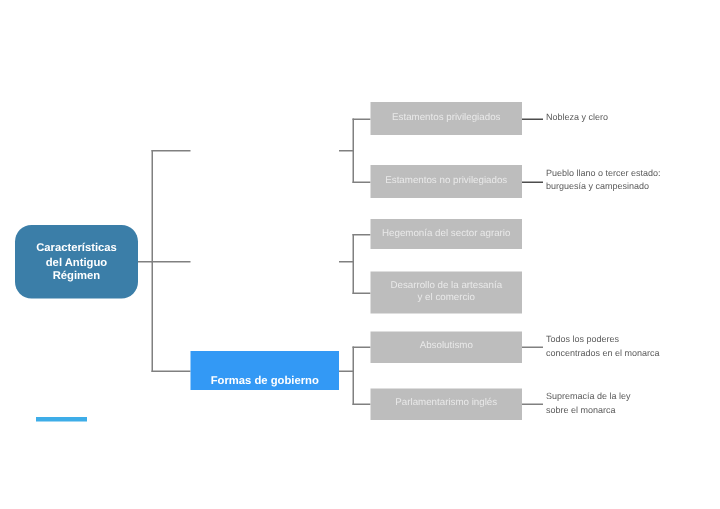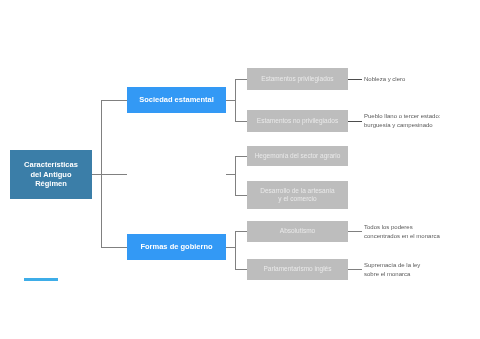--- a/index.html
+++ b/index.html
@@ -41,20 +41,21 @@
     justify-content: center;
     text-align: center;
     line-height: 1.25;
   }
   .node-root {
     background: #3b7ea8;
     color: #ffffff;
     font-weight: bold;
     font-size: 7.5px;
     padding: 2px 4px;
+    border-radius: 11px;
   }
   .node-l2 {
     background: #3399f5;
     color: #ffffff;
     font-weight: bold;
     font-size: 7.5px;
     padding: 2px 4px;
   }
   .node-l3 {
     background: #bdbdbd;
@@ -86,23 +87,20 @@
 del Antiguo
 Régimen</span>
   </div>
 
   <div class="conn-h" style="left:92px; top:174px; width:10px;"></div>
   <div class="conn-v" style="left:101px; top:100px; height:148px;"></div>
   <div class="conn-h" style="left:101px; top:100px; width:26px;"></div>
   <div class="conn-h" style="left:101px; top:174px; width:26px;"></div>
   <div class="conn-h" style="left:101px; top:247px; width:26px;"></div>
 
-  <div class="node node-l2" style="left:127px; top:87px; width:99px; height:26px;">
-    <span>Sociedad estamental</span>
-  </div>
 
   <div class="conn-h" style="left:226px; top:100px; width:10px;"></div>
   <div class="conn-v" style="left:235px; top:79px; height:43px;"></div>
   <div class="conn-h" style="left:235px; top:79px; width:12px;"></div>
   <div class="conn-h" style="left:235px; top:121px; width:12px;"></div>
 
   <div class="node node-l3" style="left:247px; top:68px; width:101px; height:22px;">
     <span>Estamentos privilegiados</span>
   </div>
   <div class="lead-h" style="left:348px; top:79px; width:14px;"></div>
@@ -123,21 +121,21 @@
 
   <div class="node node-l3" style="left:247px; top:146px; width:101px; height:20px;">
     <span>Hegemonía del sector agrario</span>
   </div>
 
   <div class="node node-l3" style="left:247px; top:181px; width:101px; height:28px;">
     <span style="white-space:pre-line;">Desarrollo de la artesanía
 y el comercio</span>
   </div>
 
-  <div class="node node-l2" style="left:127px; top:234px; width:99px; height:26px;">
+  <div class="node node-l2" style="left:127px; top:234px; width:99px; height:26px;align-items:flex-end;">
     <span>Formas de gobierno</span>
   </div>
 
   <div class="conn-h" style="left:226px; top:247px; width:10px;"></div>
   <div class="conn-v" style="left:235px; top:231px; height:39px;"></div>
   <div class="conn-h" style="left:235px; top:231px; width:12px;"></div>
   <div class="conn-h" style="left:235px; top:269px; width:12px;"></div>
 
   <div class="node node-l3" style="left:247px; top:221px; width:101px; height:21px;">
     <span>Absolutismo</span>

